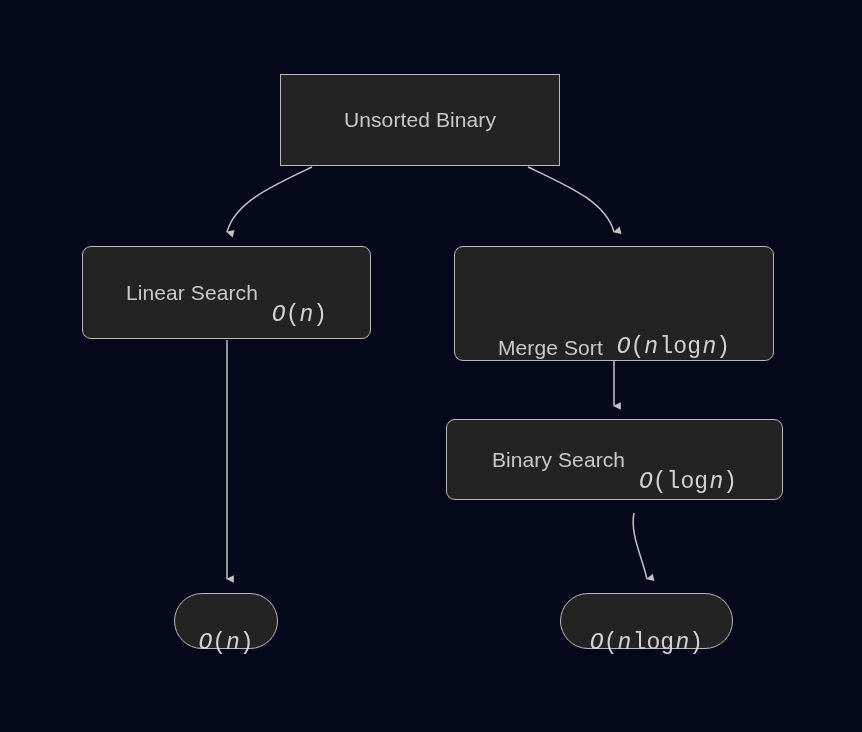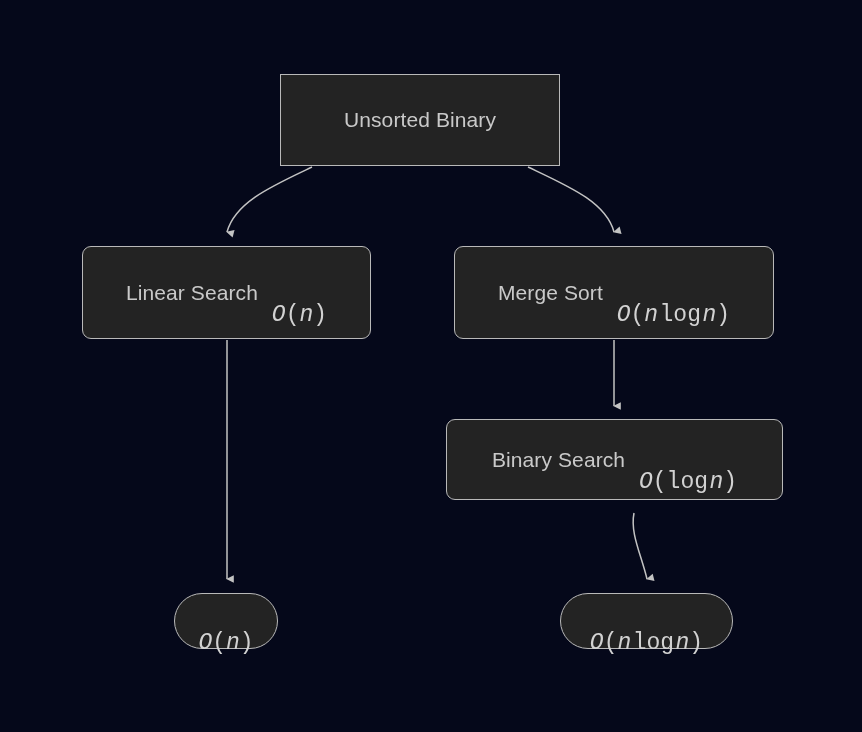--- a/index.html
+++ b/index.html
@@ -50,21 +50,21 @@
   .math .up {
     font-style: normal;
   }
   .sq { border-radius: 0; }
   .rnd { border-radius: 9px; }
   .pill { border-radius: 999px; }
 
   
   #node-unsorted-array { left: 280px; top: 74px;  width: 280px; height: 92px; }
   #node-linear-search  { left: 82px;  top: 246px; width: 289px; height: 93px; }
-  #node-merge-sort     { left: 454px; top: 246px; width: 320px; height: 93px; }
+  #node-merge-sort     { left: 454px; top: 246px; width: 320px; height: 115px; align-items: flex-end; }
   #node-binary-search  { left: 446px; top: 419px; width: 337px; height: 81px; }
   #node-result-on      { left: 174px; top: 593px; width: 104px; height: 56px; }
   #node-result-onlogn  { left: 560px; top: 593px; width: 173px; height: 56px; }
 </style>
 </head>
 <body>
 
 <div id="canvas">
 
   <svg id="edge-layer" viewBox="0 0 862 732" width="862" height="732" xmlns="http://www.w3.org/2000/svg">

